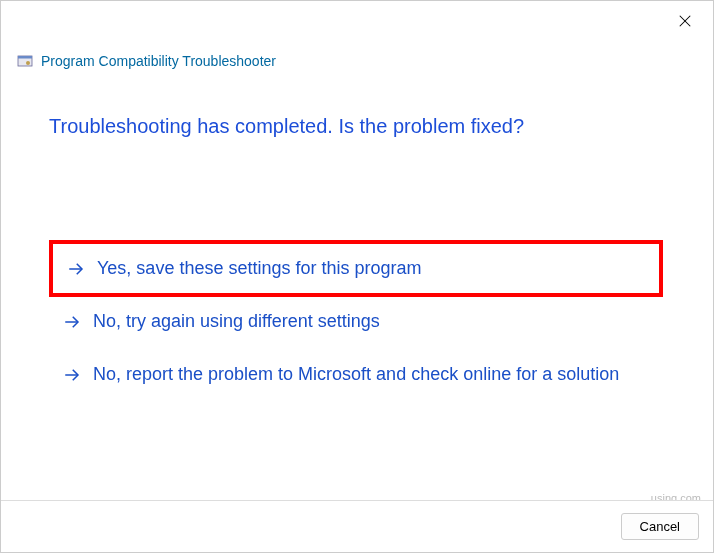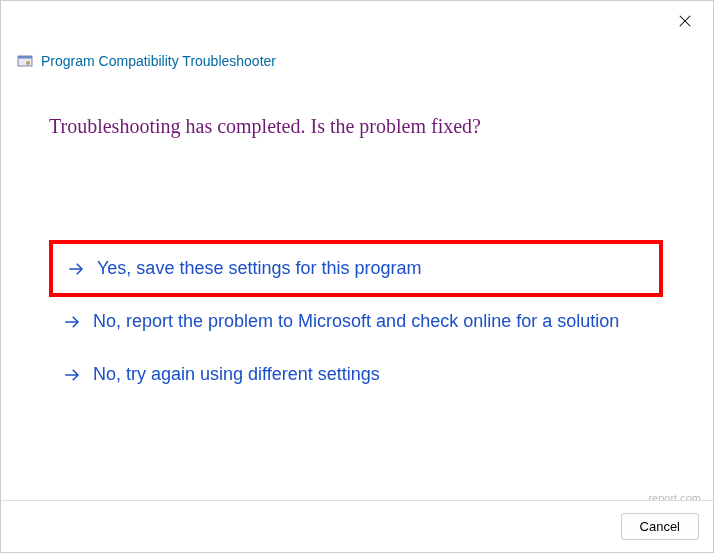--- a/index.html
+++ b/index.html
@@ -38,24 +38,23 @@
     }
     .header-title {
       font-size: 14px;
       color: #0369a1;
     }
     .content {
       padding: 46px 50px 0 48px;
     }
     .main-heading {
       font-size: 20px;
-      color: #701a75;
+      color: #1d4ed8;
       font-weight: 400;
       margin-bottom: 110px;
-      font-family: Liberation Serif, serif;
     }
     .options {
       display: flex;
       flex-direction: column;
       gap: 12px;
     }
     .option {
       display: flex;
       align-items: center;
       gap: 12px;
@@ -144,33 +143,33 @@
       <span class="option-text">Yes, save these settings for this program</span>
     </div>
 
     <div class="option">
       <span class="arrow-icon">
         <svg viewBox="0 0 24 24" fill="none" stroke="currentColor" stroke-width="2">
           <line x1="3" y1="12" x2="20" y2="12"></line>
           <polyline points="13 5 20 12 13 19"></polyline>
         </svg>
       </span>
-      <span class="option-text">No, report the problem to Microsoft and check online for a solution</span>
+      <span class="option-text">No, try again using different settings</span>
     </div>
 
     <div class="option">
       <span class="arrow-icon">
         <svg viewBox="0 0 24 24" fill="none" stroke="currentColor" stroke-width="2">
           <line x1="3" y1="12" x2="20" y2="12"></line>
           <polyline points="13 5 20 12 13 19"></polyline>
         </svg>
       </span>
-      <span class="option-text">No, try again using different settings</span>
+      <span class="option-text">No, report the problem to Microsoft and check online for a solution</span>
     </div>
 
   </div>
 </div>
 
-<div class="watermark">report.com</div>
+<div class="watermark">using.com</div>
 
 <div class="footer">
   <button class="cancel-btn">Cancel</button>
 </div>
 
 </body></html>

